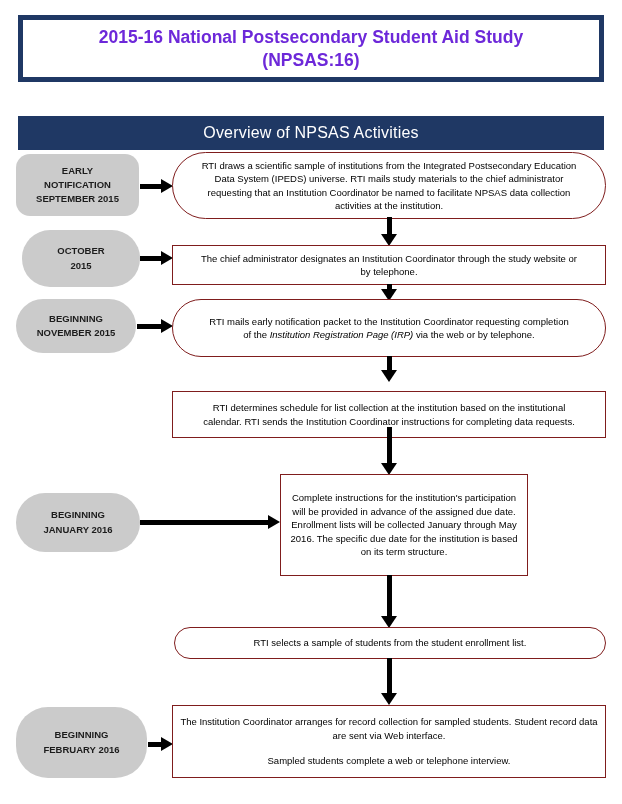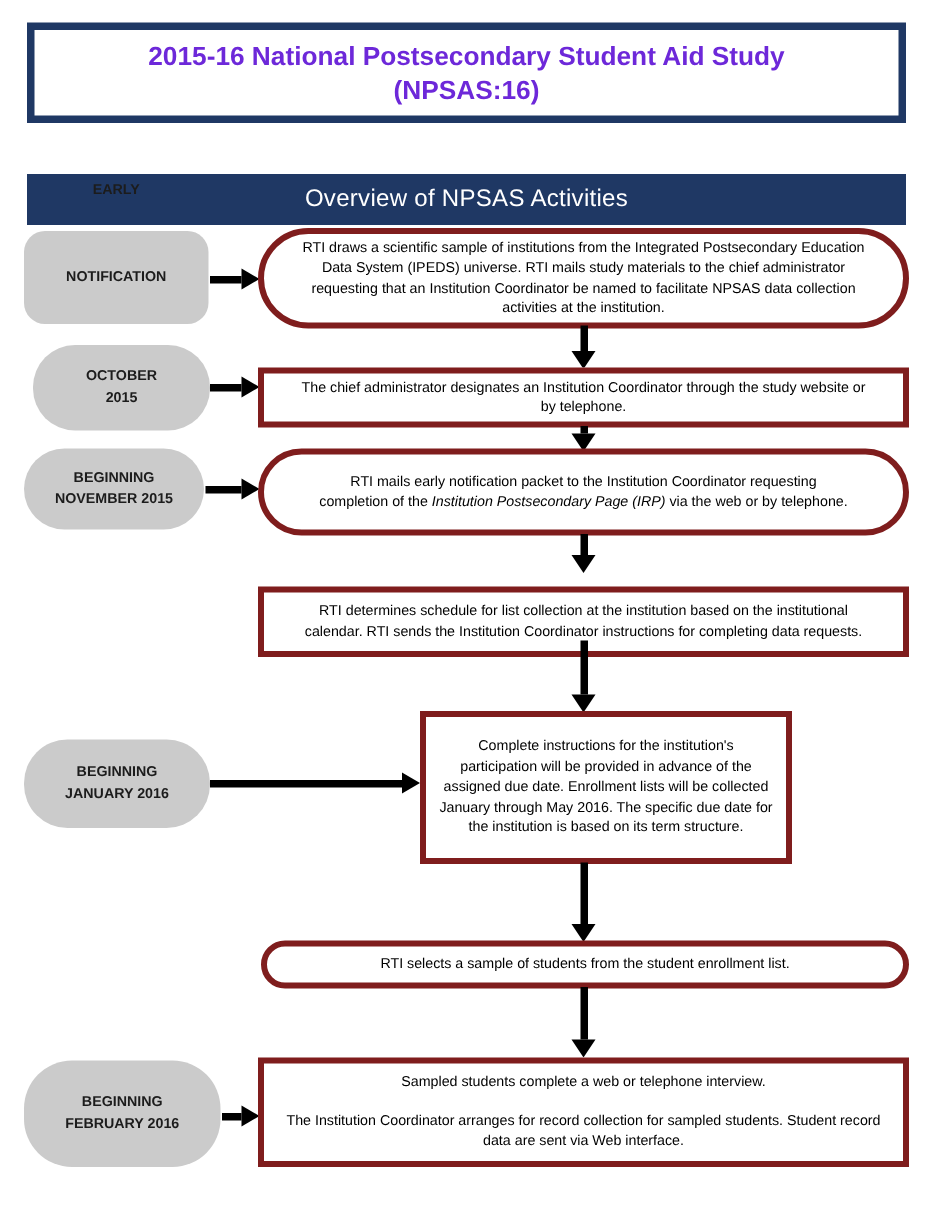--- a/index.html
+++ b/index.html
@@ -16,21 +16,21 @@
   .banner { position:absolute; left:18px; top:116px; width:586px; height:34px;
     background:#1F3864; color:#fff; display:flex; align-items:center; justify-content:center;
     font-size:16px; letter-spacing:.2px; }
 
   
   .stage-label { position:absolute; background:#cbcbcb; color:#1c1c1c; font-weight:bold;
     font-size:9.5px; line-height:1.5; text-align:center;
     display:flex; flex-direction:column; align-items:center; justify-content:center; box-sizing:border-box; }
 
   
-  .flow-box { position:absolute; background:#fff; border:4px solid #7f1d1d; box-sizing:border-box;
+  .flow-box { position:absolute; background:#fff; border:1px solid #7f1d1d; box-sizing:border-box;
     display:flex; flex-direction:column; align-items:center; justify-content:center;
     text-align:center; font-size:9.5px; line-height:1.42; color:#000; padding:3px 22px; }
   .flow-box .italic { font-style:italic; }
   .para + .para { margin-top:12px; }
 
   
   .arrow-right { position:absolute; display:flex; align-items:center; }
   .arrow-right .shaft { height:5px; background:#000; flex:1; }
   .arrow-right .head { width:0; height:0; border-top:7px solid transparent;
     border-bottom:7px solid transparent; border-left:12px solid #000; }
@@ -48,21 +48,21 @@
     <div class="header-title">
       <div>2015-16 National Postsecondary Student Aid Study</div>
       <div>(NPSAS:16)</div>
     </div>
   </div>
 
   <div class="banner">
     <span>Overview of NPSAS Activities</span>
   </div>
 
-  <div class="stage-label" style="left:16px; top:154px; width:123px; height:62px; border-radius:14px;gap:44px;">
+  <div class="stage-label" style="left:16px; top:154px; width:123px; height:62px; border-radius:14px;">
     <div>EARLY</div>
     <div>NOTIFICATION</div>
     <div>SEPTEMBER 2015</div>
   </div>
   <div class="arrow-right" style="left:140px; top:179px; width:33px; height:14px;">
     <div class="shaft"></div>
     <div class="head"></div>
   </div>
   <div class="flow-box" style="left:172px; top:152px; width:434px; height:67px; border-radius:34px;">
     <div>RTI draws a scientific sample of institutions from the Integrated Postsecondary Education Data System (IPEDS) universe. RTI mails study materials to the chief administrator requesting that an Institution Coordinator be named to facilitate NPSAS data collection activities at the institution.</div>
@@ -92,21 +92,21 @@
 
   <div class="stage-label" style="left:16px; top:299px; width:120px; height:54px; border-radius:27px;">
     <div>BEGINNING</div>
     <div>NOVEMBER 2015</div>
   </div>
   <div class="arrow-right" style="left:137px; top:319px; width:36px; height:14px;">
     <div class="shaft"></div>
     <div class="head"></div>
   </div>
   <div class="flow-box" style="left:172px; top:299px; width:434px; height:58px; border-radius:29px; padding:3px 34px;">
-    <div><span>RTI mails early notification packet to the Institution Coordinator requesting completion of the </span><span class="italic">Institution Postsecondary Page (IRP)</span><span> via the web or by telephone.</span></div>
+    <div><span>RTI mails early notification packet to the Institution Coordinator requesting completion of the </span><span class="italic">Institution Registration Page (IRP)</span><span> via the web or by telephone.</span></div>
   </div>
 
   <div class="arrow-down" style="left:381px; top:356px; height:26px;">
     <div class="shaft"></div>
     <div class="head"></div>
   </div>
 
   <div class="flow-box" style="left:172px; top:381px; width:434px; height:47px;margin-top:10px;">
     <div>RTI determines schedule for list collection at the institution based on the institutional calendar. RTI sends the Institution Coordinator instructions for completing data requests.</div>
   </div>
@@ -144,17 +144,17 @@
 
   <div class="stage-label" style="left:16px; top:707px; width:131px; height:71px; border-radius:32px;">
     <div>BEGINNING</div>
     <div>FEBRUARY 2016</div>
   </div>
   <div class="arrow-right" style="left:148px; top:737px; width:25px; height:14px;">
     <div class="shaft"></div>
     <div class="head"></div>
   </div>
   <div class="flow-box" style="left:172px; top:705px; width:434px; height:73px; padding:3px 6px;">
+    <div class="para">The Institution Coordinator arranges for record collection for sampled students. Student record data are sent via Web interface.</div>
     <div class="para">Sampled students complete a web or telephone interview.</div>
-    <div class="para">The Institution Coordinator arranges for record collection for sampled students. Student record data are sent via Web interface.</div>
   </div>
 
 </div>
 
 </body></html>

